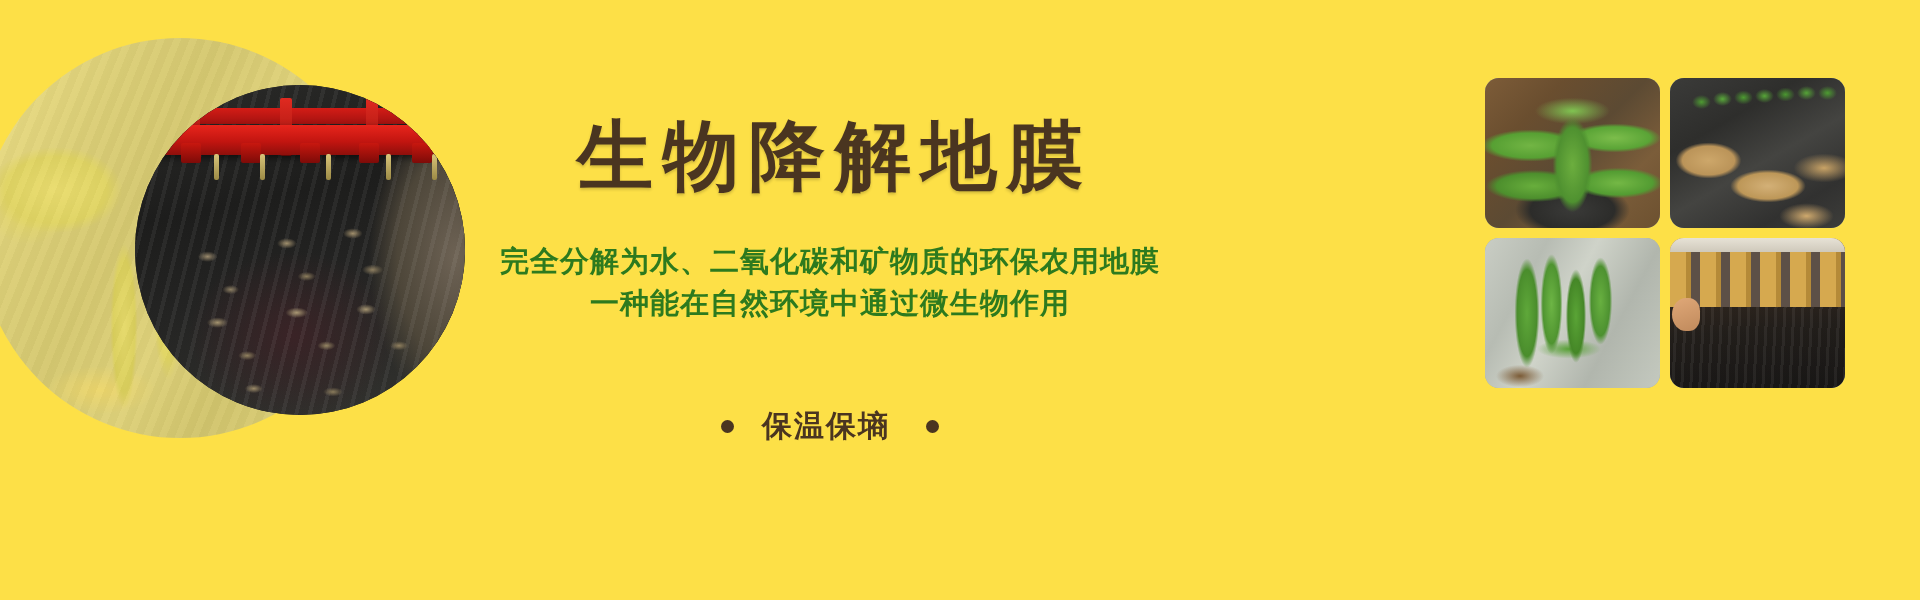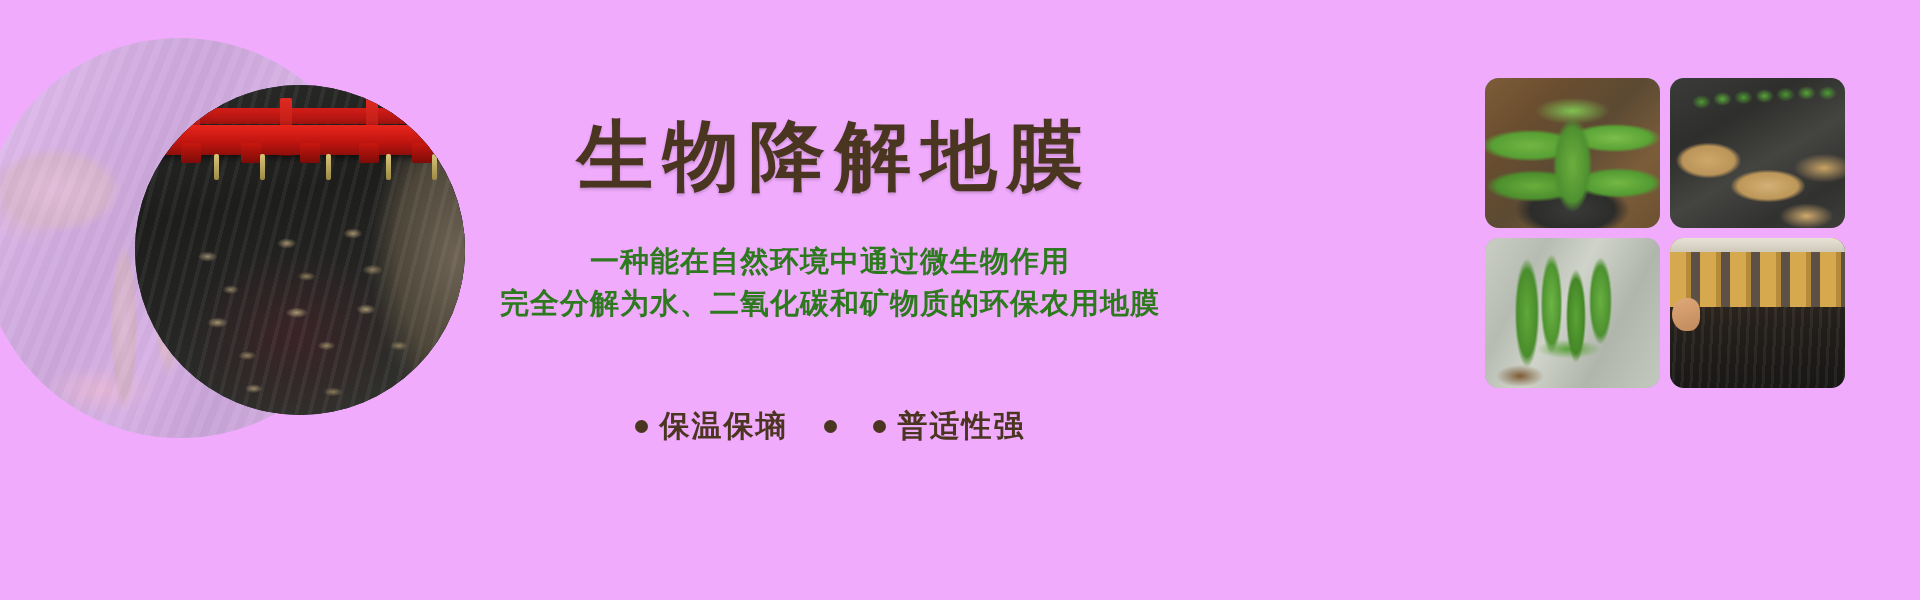--- a/index.html
+++ b/index.html
@@ -12,21 +12,21 @@
     font-family: "Liberation Serif", "DejaVu Serif", serif;
     background: #d5e0e8;
     position: relative;
   }
 
   #banner {
     position: absolute;
     inset: 0;
     width: 1920px;
     height: 600px;
-    background: #f0abfc;
+    background: #fde047;
     overflow: hidden;
   }
 
   
   .circle-back {
     position: absolute;
     left: -20px;
     top: 38px;
     width: 400px;
     height: 400px;
@@ -194,21 +194,21 @@
     left: 0; right: 0;
     top: 406px;
     display: flex;
     justify-content: center;
     align-items: center;
     gap: 36px;
   }
   .feature {
     display: flex;
     align-items: center;
-    gap: 12px;
+    gap: 28px;
     color: #4a3520;
     font-size: 30px;
     font-weight: 700;
     letter-spacing: 2px;
     white-space: nowrap;
   }
   .dot {
     width: 13px;
     height: 13px;
     border-radius: 50%;
@@ -349,36 +349,32 @@
       <div class="machine-tine" style="left:76%;"></div>
       <div class="machine-tine" style="left:90%;"></div>
     </div>
   </div>
 
   <div class="center">
 
     <div class="title">生物降解地膜</div>
 
     <div class="subtitle">
+      <span class="sub-line">完全分解为水、二氧化碳和矿物质的环保农用地膜</span>
       <span class="sub-line">一种能在自然环境中通过微生物作用</span>
-      <span class="sub-line">完全分解为水、二氧化碳和矿物质的环保农用地膜</span>
     </div>
 
     <div class="features">
       <div class="feature">
         <span class="dot"></span>
         <span>保温保墒</span>
       </div>
       <div class="feature">
         <span class="dot"></span>
       </div>
-      <div class="feature">
-        <span class="dot"></span>
-        <span>普适性强</span>
-      </div>
     </div>
 
   </div>
 
   <div class="grid">
     <div class="cell">
       <div class="pic-tobacco"></div>
     </div>
     <div class="cell">
       <div class="pic-rows"></div>

